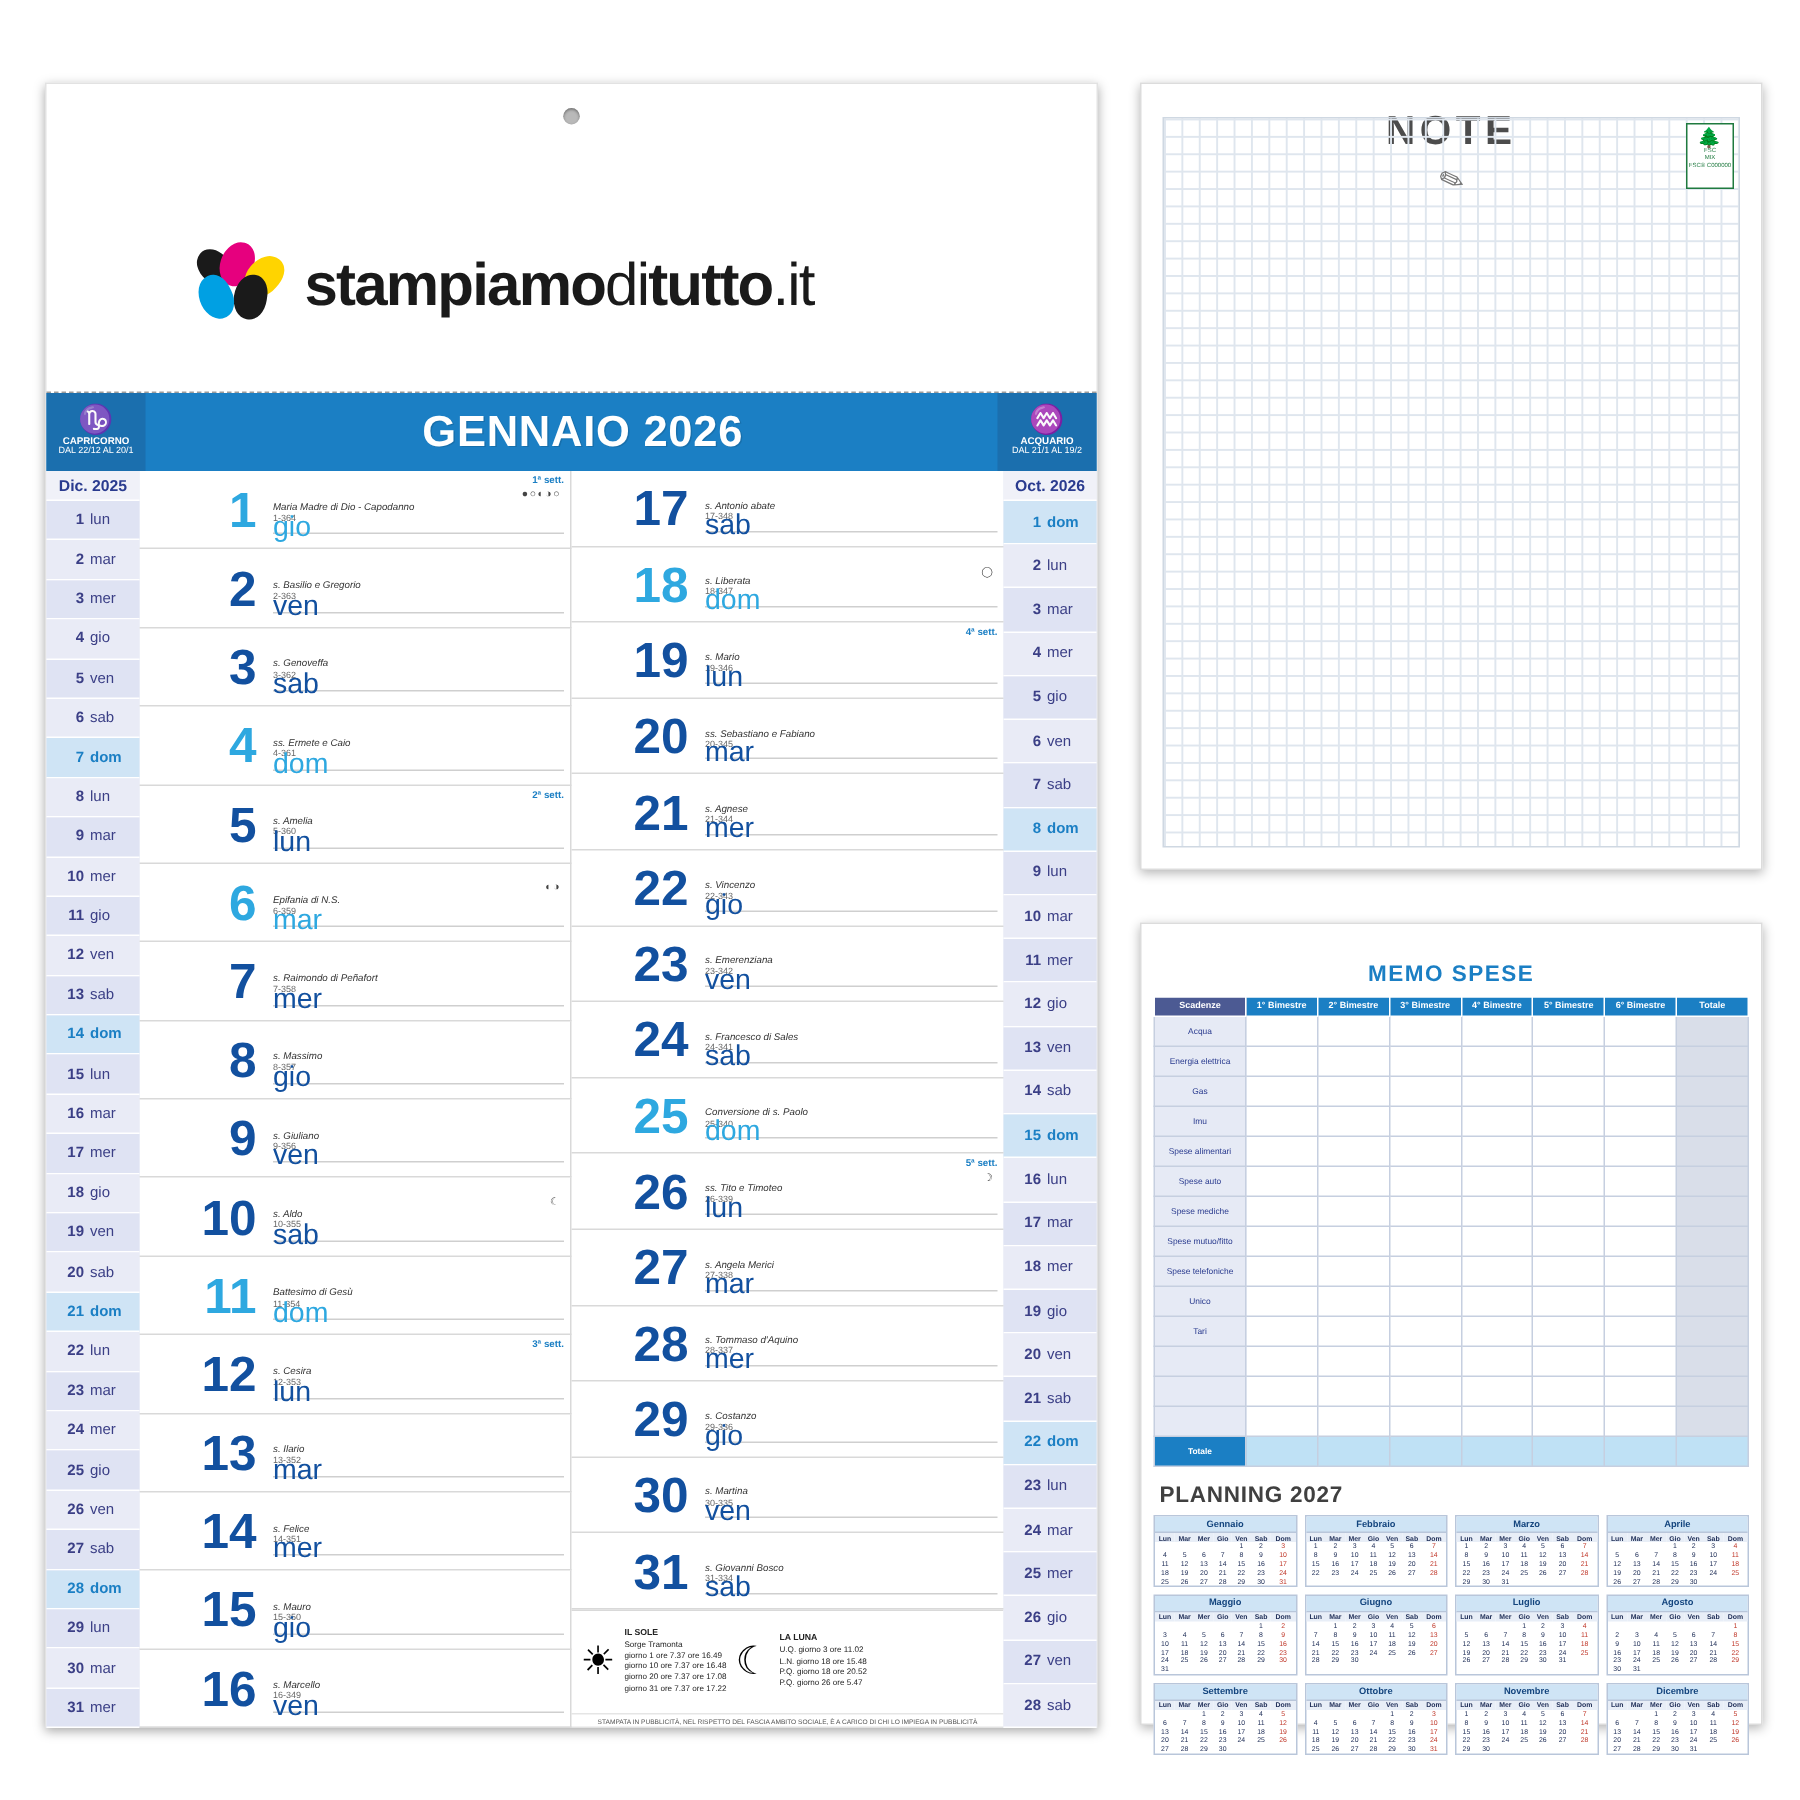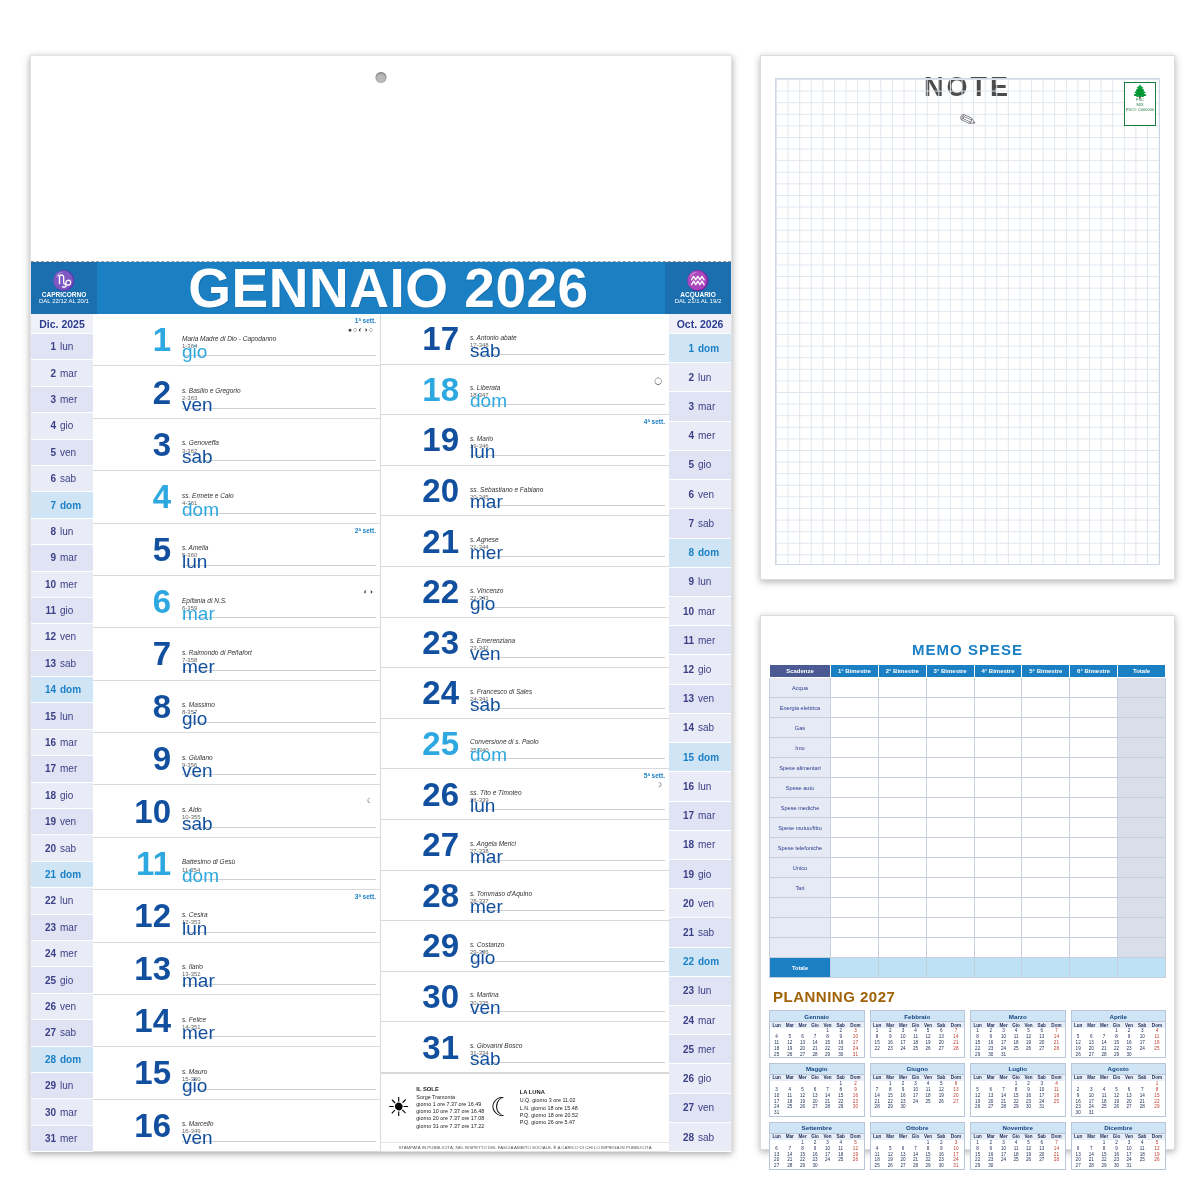--- a/index.html
+++ b/index.html
@@ -23,21 +23,21 @@
   .logo-text{font-size:40px;letter-spacing:-1.2px;color:#1a1a1a;font-weight:400;}
   .logo-text b{font-weight:700;}
   .logo-text .tld{font-weight:400;}
 
   
   .band{height:52px;background:#1b7fc4;display:flex;align-items:stretch;position:relative;}
   .zod{width:62px;background:#1b6fae;color:#fff;display:flex;flex-direction:column;align-items:center;justify-content:center;
     font-size:6px;line-height:1.15;text-align:center;padding:2px;}
   .zod .ico{font-size:19px;line-height:19px;margin-bottom:1px;}
   .zod .nm{font-weight:700;font-size:6.5px;}
-  .band-title{flex:1;display:flex;align-items:center;justify-content:center;color:#fff;font-size:55px;font-weight:700;
+  .band-title{flex:1;display:flex;align-items:center;justify-content:center;color:#fff;font-size:29px;font-weight:700;
     letter-spacing:.5px;text-shadow:1px 1px 0 rgba(0,0,0,.12);padding-left:15px;}
 
   
   .grid{display:flex;height:calc(1095px - 205px - 52px);}
   .side{width:62px;background:#e8eaf5;display:flex;flex-direction:column;}
   .side .s-h{background:#f0f1f8;color:#2a3b8f;font-size:10.5px;font-weight:700;text-align:center;padding:4px 0 3px;
     border-bottom:1px solid #fff;}
   .side .s-d{flex:1;display:flex;align-items:center;justify-content:center;gap:4px;font-size:10px;color:#3b3f86;
     border-bottom:1px solid #fff;background:#dfe3f3;}
   .side .s-d.alt{background:#e9ebf6;}
@@ -88,39 +88,49 @@
   table.memo{width:100%;border-collapse:collapse;font-size:6px;table-layout:fixed;}
   table.memo th{background:#1b7fc4;color:#fff;font-size:6px;font-weight:700;border:1px solid #fff;padding:3px 1px;}
   table.memo th.first{background:#4c5a93;width:58px;}
   table.memo td{border:1px solid #c6cfe0;height:17px;}
   table.memo td.lbl{background:#e6eaf5;color:#2a3b8f;font-size:5.6px;text-align:center;padding:1px;}
   table.memo td.tot{background:#d9dee9;}
   table.memo tr.totrow td.lbl{background:#1b7fc4;color:#fff;font-weight:700;}
   table.memo tr.totrow td{background:#bfe1f5;}
   table.memo tr.blank td.lbl{background:#e6eaf5;}
 
-  .plan-title{font-size:15px;font-weight:700;color:#a16207;letter-spacing:.5px;margin:10px 0 5px 4px;}
+  .plan-title{font-size:15px;font-weight:700;color:#404040;letter-spacing:.5px;margin:10px 0 5px 4px;}
   .mini-wrap{display:grid;grid-template-columns:repeat(4,1fr);gap:5px;}
   .mini{border:1px solid #b9c6da;background:#fff;}
   .mini .mh{background:#cfe4f5;color:#14457e;font-size:6.2px;font-weight:700;text-align:center;padding:1.5px 0;
     border-bottom:1px solid #b9c6da;}
   .mini table{width:100%;border-collapse:collapse;font-size:4.6px;color:#1c2b55;}
   .mini th{background:#e8eef7;font-weight:700;padding:.5px 0;}
   .mini td{text-align:center;padding:.4px 0;}
   .mini td.sun{color:#c0392b;}
 </style>
 </head>
 <body>
 
 <div class="page">
 
   <div class="cal-sheet">
 
     <div class="cal-head">
       <div class="punch"></div>
+      <div class="logo">
+        <div class="logo-mark">
+          <div class="petal p5"></div>
+            <div class="petal p1"></div>
+            <div class="petal p2"></div>
+          <div class="petal p3"></div>
+            <div class="petal p4"></div>
+        </div>
+        <div class="logo-text"><b>stampiamo</b><span>di</span><b>tutto</b><span class="tld">.it</span></div>
+      </div>
     </div>
 
     <div class="band">
       <div class="zod">
         <div class="ico">♑</div>
         <div class="nm">CAPRICORNO</div>
         <div>DAL 22/12 AL 20/1</div>
       </div>
       <div class="band-title">GENNAIO 2026</div>
       <div class="zod">

